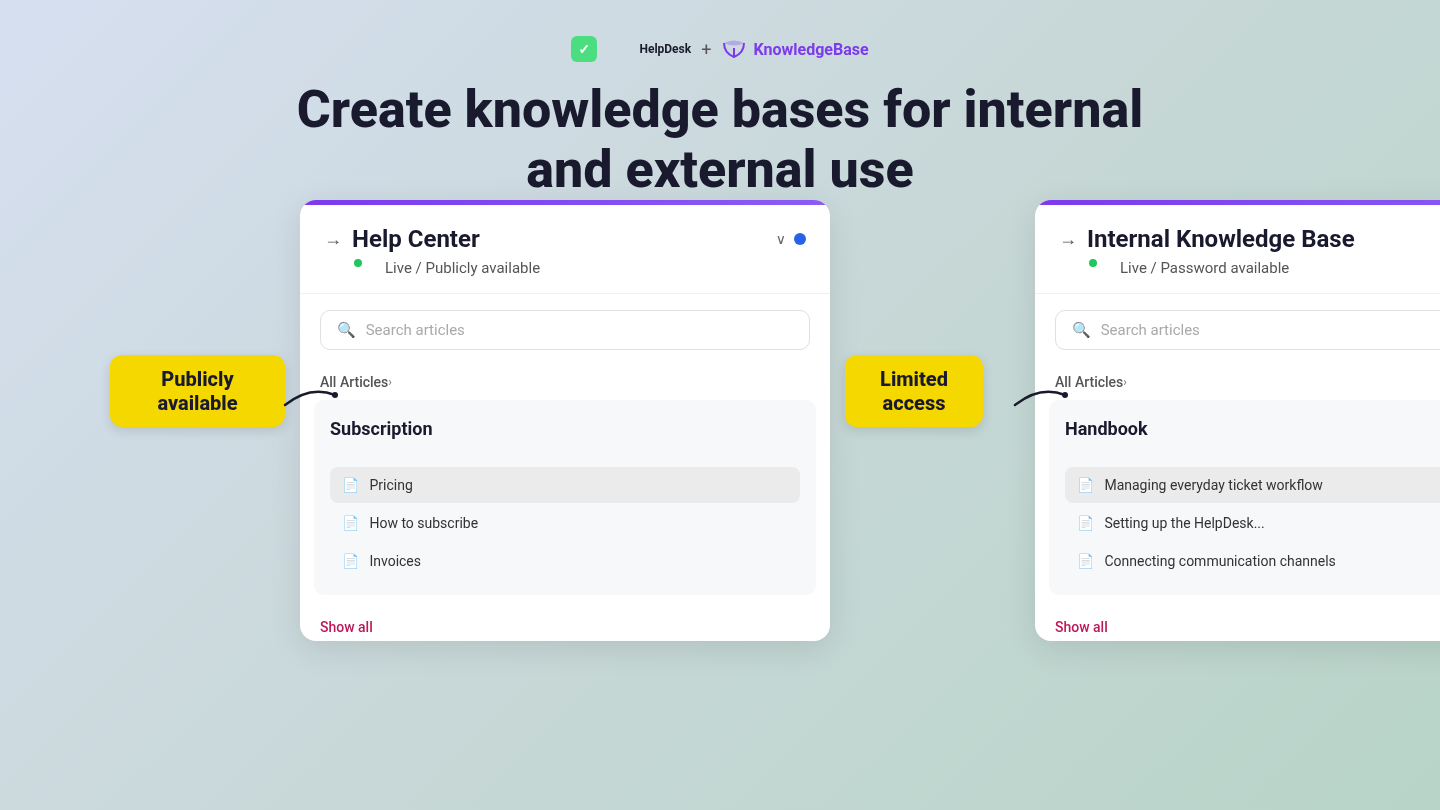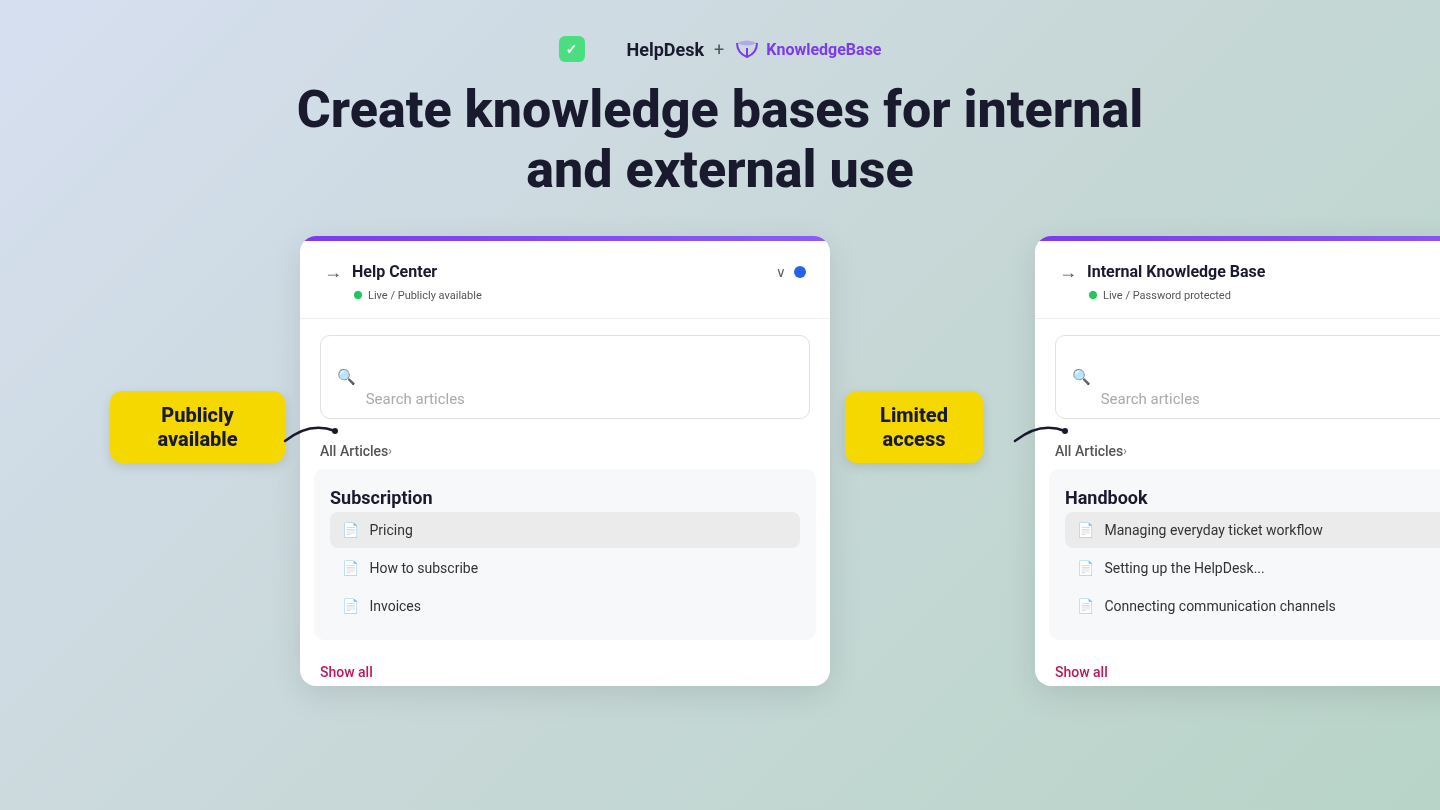--- a/index.html
+++ b/index.html
@@ -43,32 +43,31 @@
       font-size: 14px;
       font-weight: 700;
     }
     .logo-icon-kb {
       width: 26px;
       height: 22px;
       display: flex;
       align-items: center;
       justify-content: center;
     }
-    .logo-text-helpdesk { color: #1a1a2e; font-size: 18px; font-weight: 700; padding-left: 36px; }
+    .logo-text-helpdesk { color: #1a1a2e; font-size: 12px; font-weight: 700; padding-left: 36px; }
     .logo-text-kb { color: #7c3aed; font-size: 16px; font-weight: 700; }
     .logo-plus { color: #555; font-size: 18px; font-weight: 400; }
 
     
     .main-heading {
       font-size: 52px;
       font-weight: 800;
       color: #1a1a2e;
       text-align: center;
       line-height: 1.15;
-      margin-bottom: 36px;
       max-width: 900px;
     }
 
     
     .cards-wrapper {
       display: flex;
       gap: 30px;
       align-items: flex-start;
       position: relative;
       width: 1200px;
@@ -106,43 +105,42 @@
       align-items: center;
       gap: 10px;
     }
 
     .arrow-icon {
       color: #555;
       font-size: 18px;
     }
 
     .card-title-text {
-      font-size: 16px;
+      font-size: 24px;
       font-weight: 700;
       color: #1a1a2e;
     }
 
     .card-title-right {
       display: flex;
       align-items: center;
       gap: 8px;
     }
 
     .chevron-icon { color: #666; font-size: 14px; }
     .dot-blue {
       width: 12px; height: 12px;
       background: #2563eb;
       border-radius: 50%;
     }
 
     .card-status {
       display: flex;
-      align-items: center;
-      gap: 6px;
-      font-size: 11px;
+      gap: 23px;
+      font-size: 15px;
       color: #555;
       padding-left: 30px;
     }
 
     .status-dot-green {
       width: 8px; height: 8px;
       background: #22c55e;
       border-radius: 50%;
       flex-shrink: 0;
     }
@@ -157,21 +155,20 @@
       border-radius: 10px;
       padding: 10px 16px;
       background: white;
     }
 
     .search-icon { color: #aaa; font-size: 15px; }
 
     .search-text {
       color: #aaa;
       font-size: 15px;
-      margin-top: 44px;
     }
 
     
     .all-articles {
       display: flex;
       align-items: center;
       gap: 0;
       padding: 8px 20px 10px;
       font-size: 14px;
       color: #555;
@@ -185,21 +182,21 @@
       background: #f7f8fa;
       margin: 0 14px 14px;
       border-radius: 10px;
       padding: 18px 16px 14px;
     }
 
     .section-title {
       font-size: 18px;
       font-weight: 700;
       color: #1a1a2e;
-      margin-bottom: 4px;
+      margin-bottom: 28px;
     }
 
     .article-item {
       display: flex;
       align-items: center;
       gap: 10px;
       padding: 10px 12px;
       border-radius: 8px;
       font-size: 14px;
       color: #333;
@@ -355,21 +352,21 @@
       <div class="card-header">
         <div class="card-title-row">
           <div class="card-title-left">
             <span class="arrow-icon">→</span>
             <span class="card-title-text">Internal Knowledge Base</span>
           </div>
 
         </div>
         <div class="card-status">
           <div class="status-dot-green"></div>
-          <span>Live / Password protected</span>
+          <span>Live / Password available</span>
         </div>
       </div>
       <div class="search-bar">
         <span class="search-icon">🔍</span>
         <span class="search-text">Search articles</span>
       </div>
       <div class="all-articles">
         <span>All Articles</span>
         <span class="chevron-right">›</span>
       </div>

